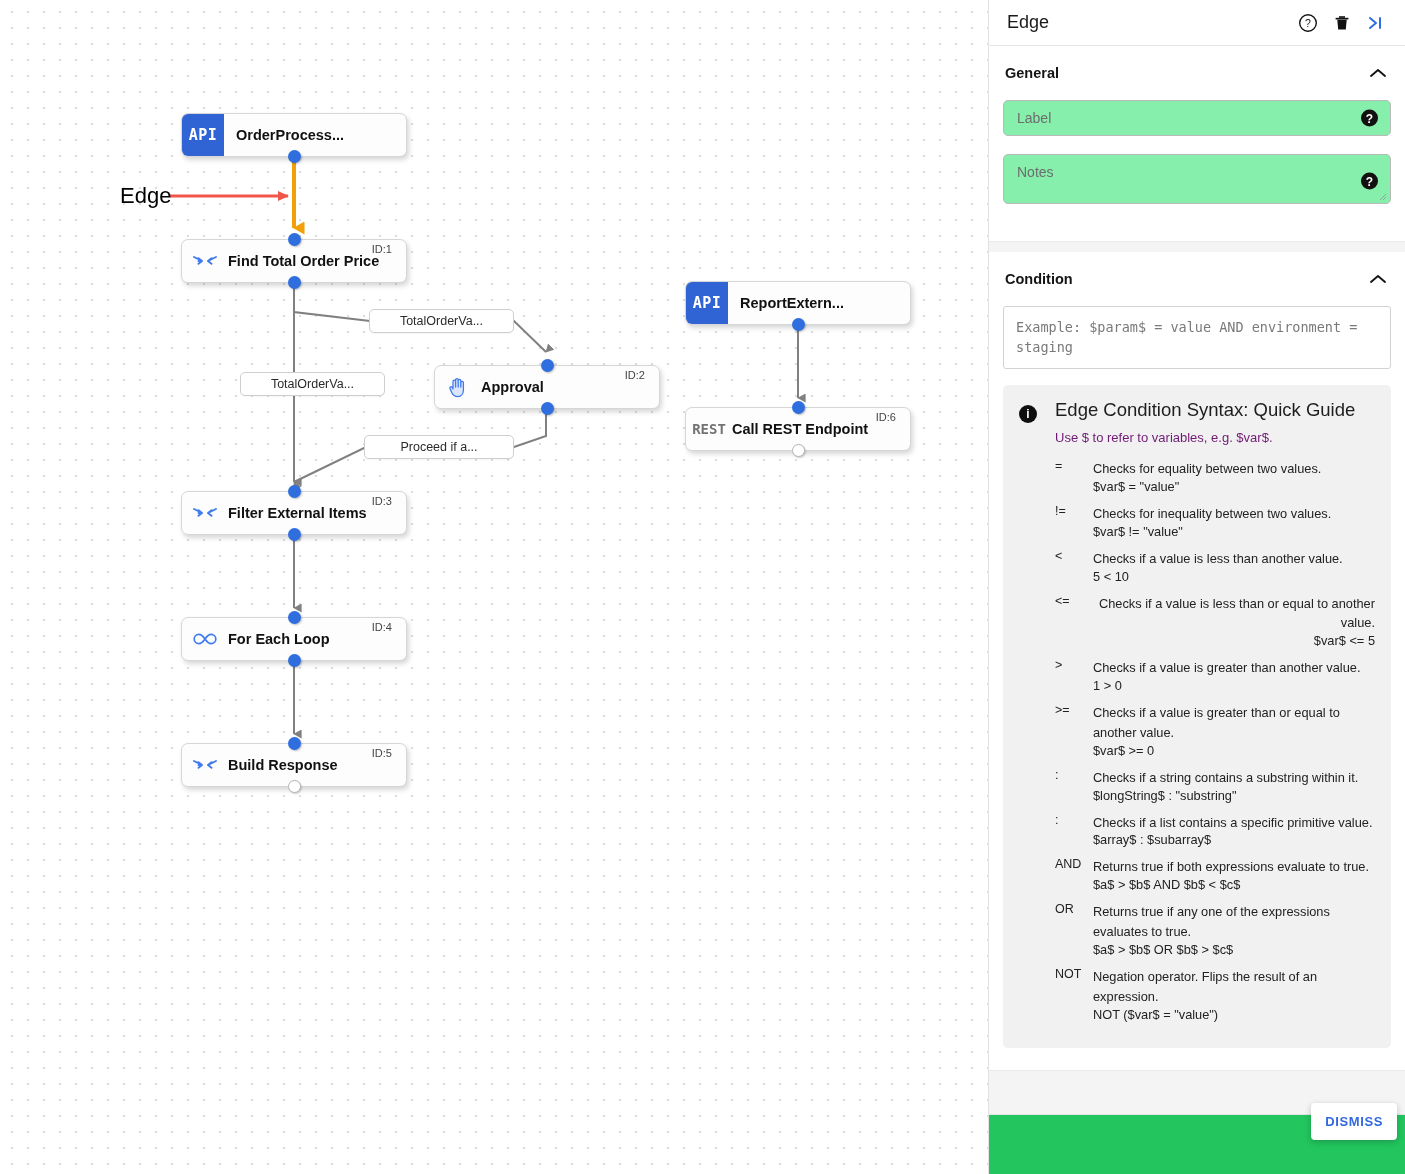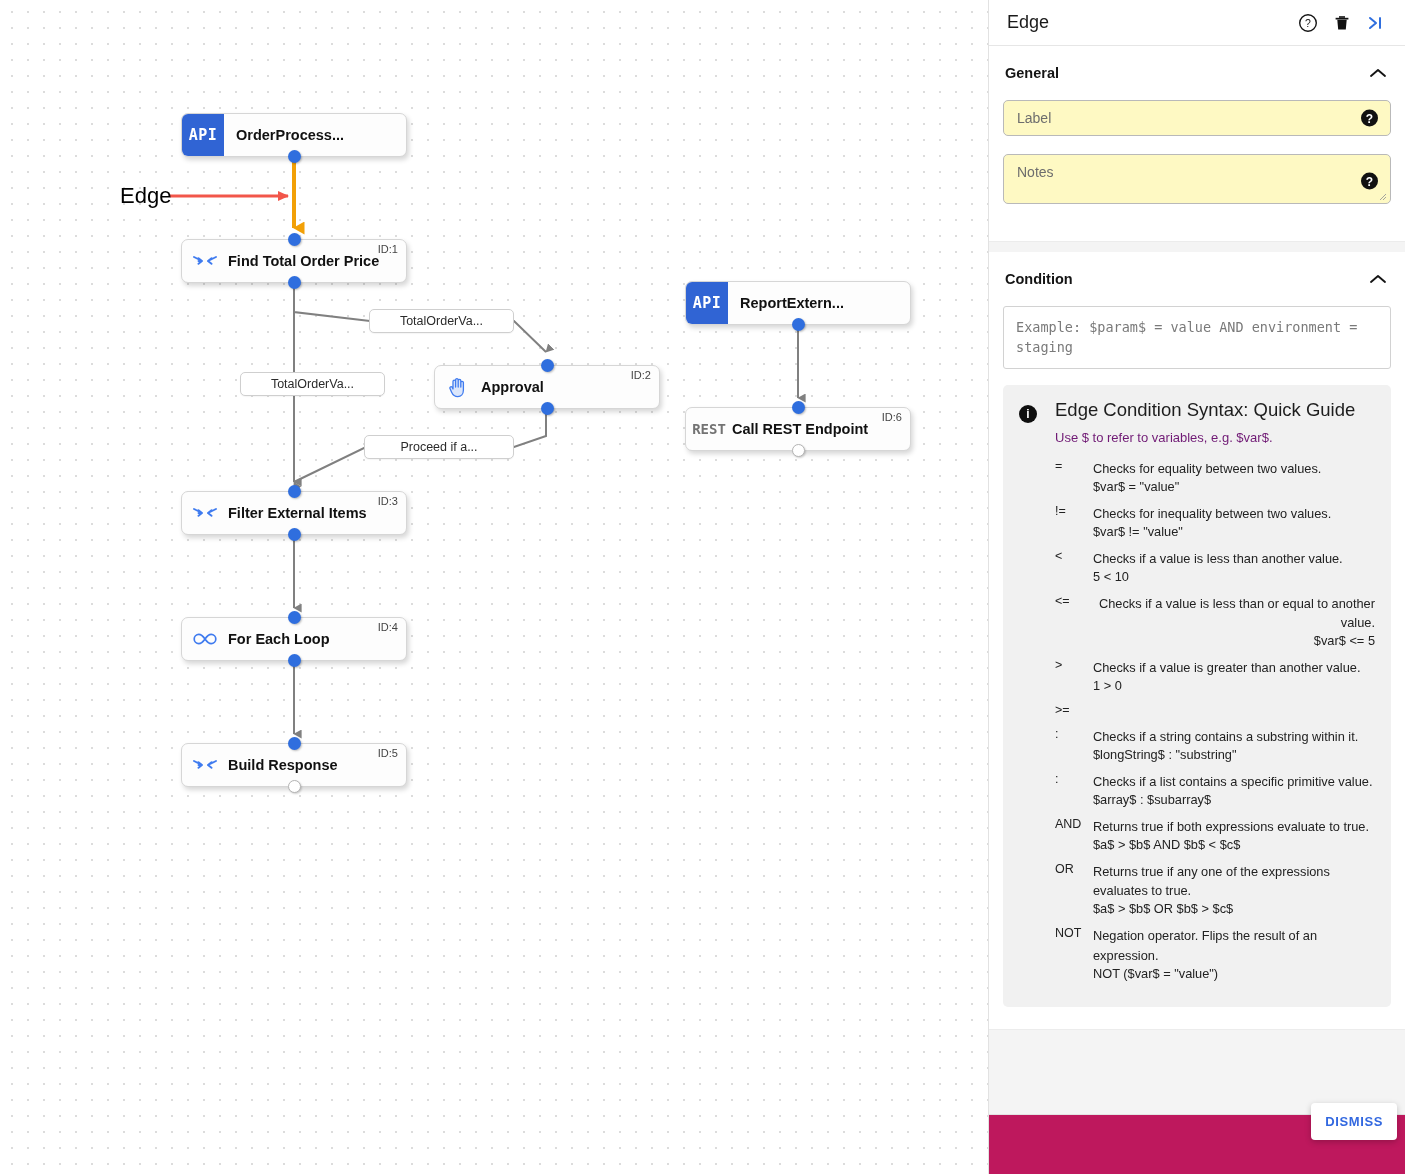--- a/index.html
+++ b/index.html
@@ -51,21 +51,21 @@
   }
   .node .title {
     font-size: 14.5px;
     font-weight: 700;
     color: #111;
     white-space: nowrap;
     padding-right: 10px;
   }
   .node .title.plain { padding-left: 12px; font-weight: 600; }
   .node .idtag {
-    position: absolute; right: 8px; top: 3px;
+    position: absolute; right: 14px; top: 3px;
     font-size: 11px; color: #444; font-weight: 400;
   }
   .port {
     position: absolute;
     width: 13px; height: 13px;
     border-radius: 50%;
     background: #2f6ede;
     left: 50%; margin-left: -6.5px;
     box-shadow: 1px 1px 2px rgba(0,0,0,0.25);
   }
@@ -135,21 +135,21 @@
     margin-bottom: 16px;
     padding: 0 2px;
   }
   .section-head .stitle { font-size: 14.5px; font-weight: 700; color: #141414; }
   .chev { width: 22px; height: 22px; display:flex; align-items:center; justify-content:center; cursor:pointer; }
 
   .field {
     position: relative;
     border: 1px solid #b9b9b9;
     border-radius: 5px;
-    background: #fef9c3;
+    background: #86efac;
     height: 36px;
     display: flex; align-items: center;
     padding: 0 40px 0 13px;
     margin-bottom: 18px;
   }
   .field.tall { height: 50px; align-items: flex-start; padding-top: 9px; margin-bottom: 15px; }
   .field .ph { font-size: 14px; color: #6d6d6d; }
   .help-dot {
     position: absolute; right: 12px; top: 50%; transform: translateY(-50%);
     width: 17px; height: 17px; border-radius: 50%;
@@ -199,21 +199,21 @@
   .gop {
     width: 38px; flex: none;
     font-size: 12.5px; color: #222;
   }
   .gdesc { font-size: 12.8px; color: #222; line-height: 1.55; }
   .gex { font-size: 12.8px; color: #222; }
 
   .panel-footer {
     height: 60px;
     border-top: 1px solid #e2e2e2;
-    background: #be185d;
+    background: #22c55e;
     position: relative;
     flex: none;
   }
   .dismiss-btn {
     position: absolute;
     right: 8px; top: -12px;
     background: #ffffff;
     color: #3268e0;
     border: none;
     border-radius: 4px;
@@ -454,20 +454,24 @@
               </div>
               <div class="grow">
                 <div class="gop">&gt;</div>
                 <div style="flex: 1 1 0%;">
                   <div class="gdesc">Checks if a value is greater than another value.</div>
                   <div class="gex">1 &gt; 0</div>
                 </div>
               </div>
               <div class="grow">
                 <div class="gop">&gt;=</div>
+                <div style="flex: 1 1 0%;">
+                  <div class="gdesc">Checks if a value is greater than or equal to another value.</div>
+                  <div class="gex">$var$ &gt;= 0</div>
+                </div>
               </div>
               <div class="grow">
                 <div class="gop">:</div>
                 <div style="flex: 1 1 0%;">
                   <div class="gdesc">Checks if a string contains a substring within it.</div>
                   <div class="gex">$longString$ : "substring"</div>
                 </div>
               </div>
               <div class="grow">
                 <div class="gop">:</div>

